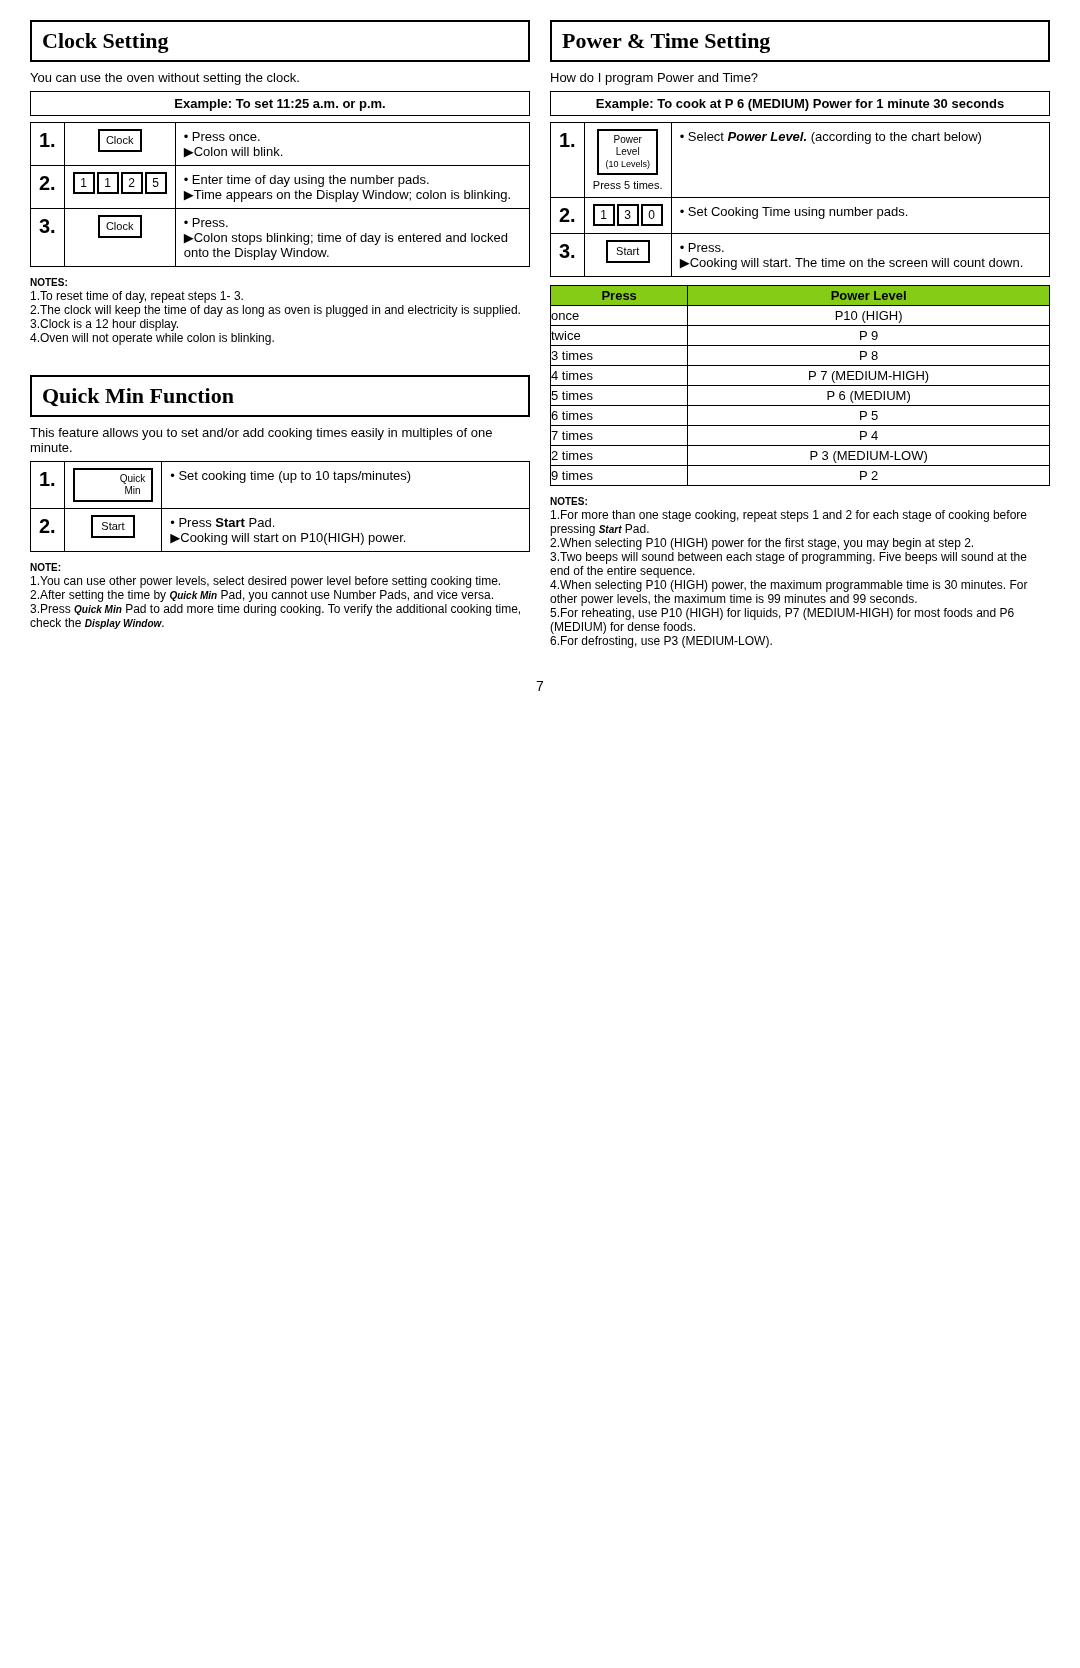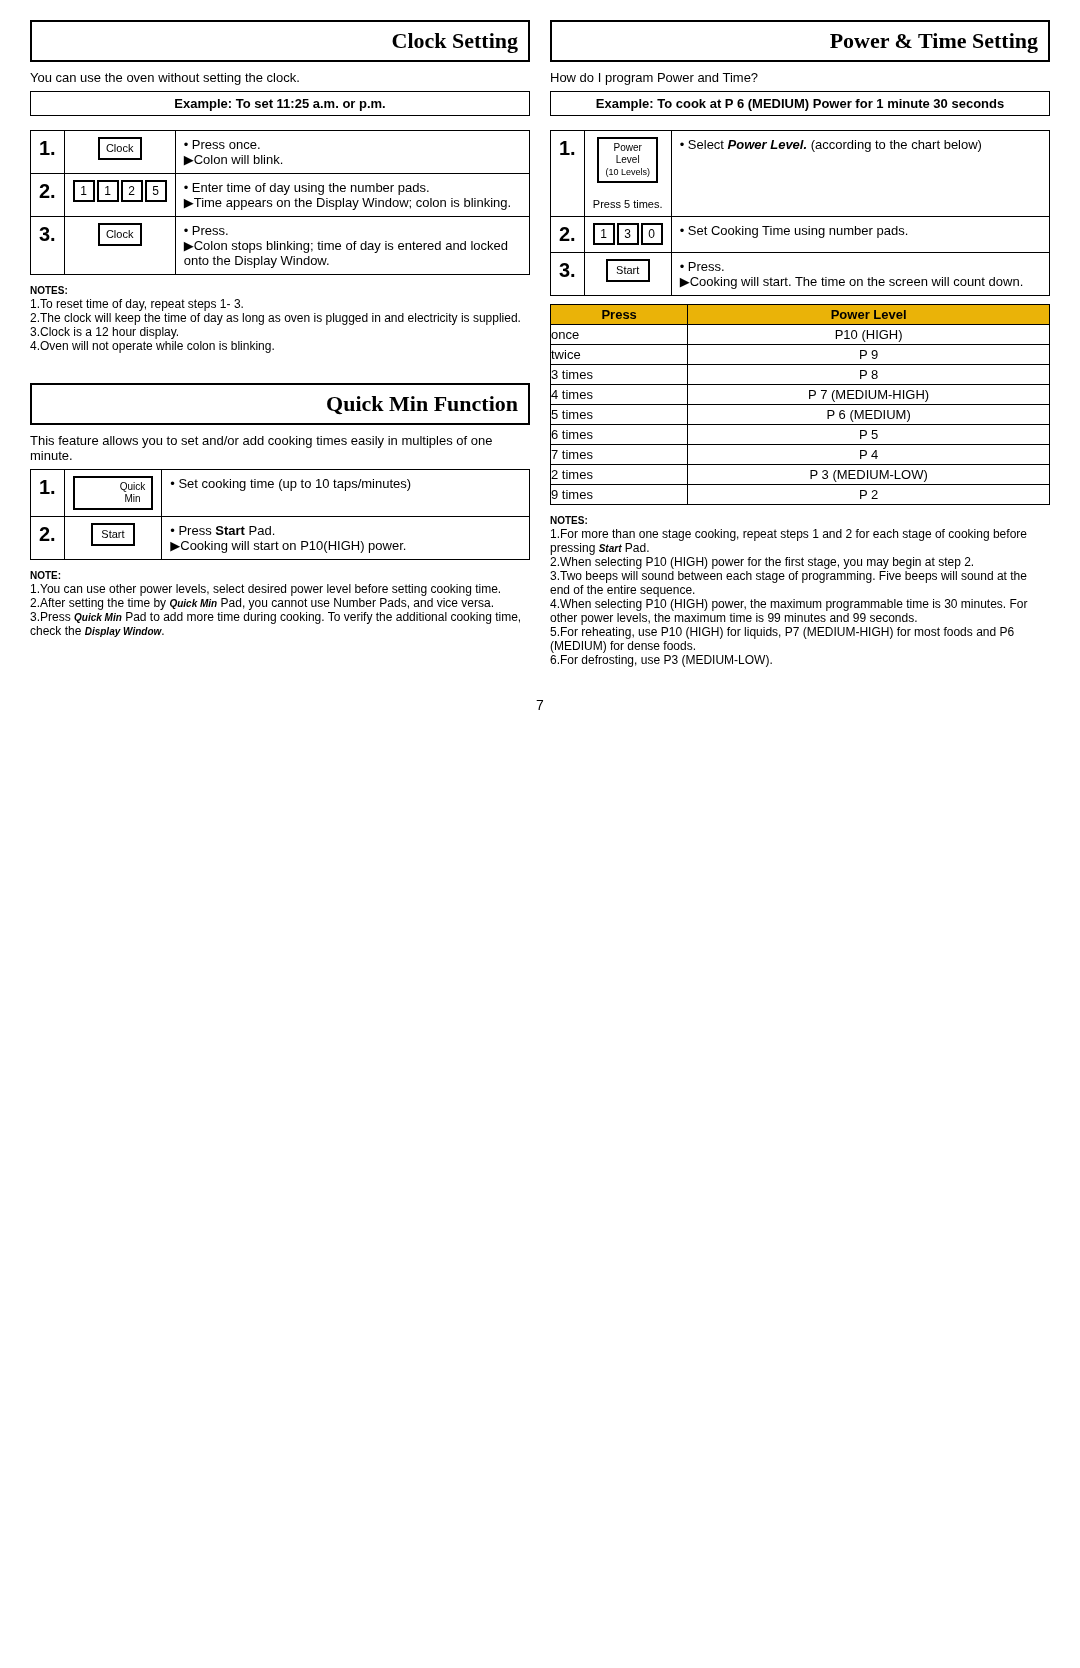--- a/index.html
+++ b/index.html
@@ -29,36 +29,36 @@
     .right-col {
       flex: 1;
       display: flex;
       flex-direction: column;
       gap: 0;
     }
 
     .section-title {
       font-size: 22px;
       font-weight: bold;
-      text-align: right;
+      text-align: left;
       border: 2px solid #000;
       padding: 6px 10px;
       margin-bottom: 8px;
       font-family: 'Times New Roman', serif;
     }
 
     .intro-text {
       font-size: 13px;
       margin-bottom: 6px;
     }
 
     .example-box {
       border: 1.5px solid #000;
       padding: 4px 24px;
-      margin-bottom: 14px;
+      margin-bottom: 6px;
       font-size: 13px;
     }
 
     .example-box-title {
       font-weight: bold;
       font-size: 13px;
       text-align: center;
     }
 
     .steps-table {
@@ -142,21 +142,21 @@
       font-size: 13px;
     }
 
     .power-table th, .power-table td {
       border: 1px solid #000;
       padding: 2px 8px;
       text-align: center;
     }
 
     .power-table th {
-      background: #eab308;
+      background: #84cc16;
       font-weight: bold;
     }
 
     .power-table td:first-child {
       text-align: left;
       padding-left: 0;
     }
 
     
     .quick-min-section {
@@ -294,21 +294,21 @@
         <div class="example-box-title">Example: To cook at P 6 (MEDIUM) Power for 1 minute 30 seconds</div>
       </div>
 
       <table class="steps-table">
 
         <tbody>
             <tr>
           <td class="step-num">1.</td>
           <td class="step-icon-cell" style="vertical-align: top; padding-top: 6px;">
             <div class="button-box" style="font-size:10px; margin-bottom:4px;">Power<br>Level<br><span style="font-size:9px;">(10 Levels)</span></div>
-            <div style="font-size:11px; margin-top:11px;">Press 5 times.</div>
+            <div style="font-size:11px; margin-top:0;">Press 5 times.</div>
           </td>
           <td class="step-text-cell">
             <div>• Select <b><i>Power Level.</i></b> (according to the chart below)</div>
           </td>
         </tr>
 
         <tr>
           <td class="step-num">2.</td>
           <td class="step-icon-cell">
             <div class="num-row">

